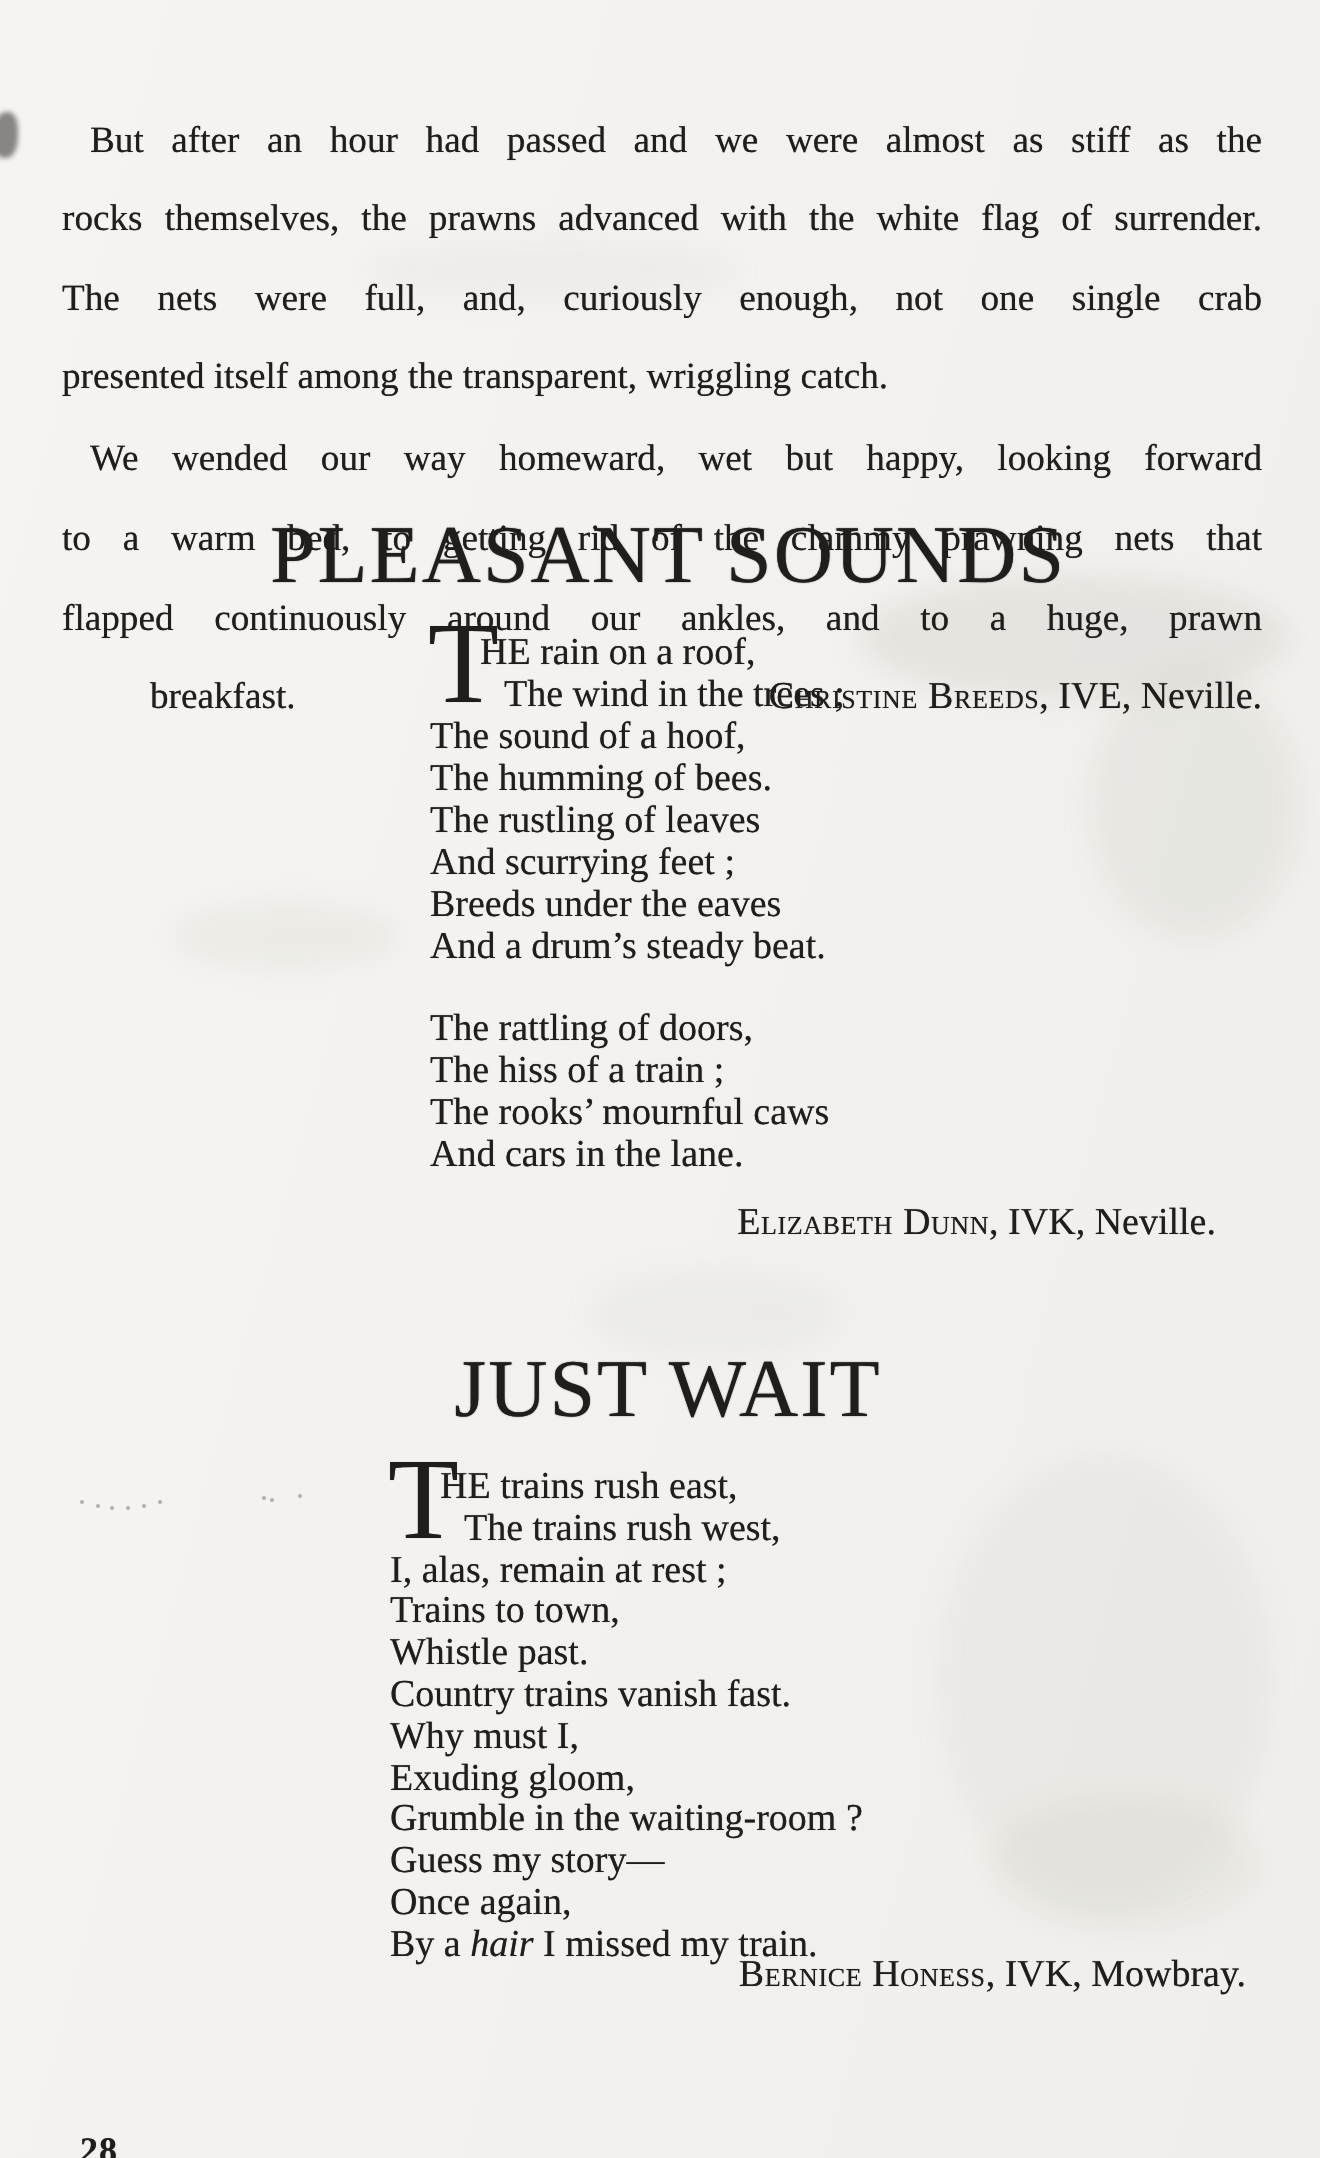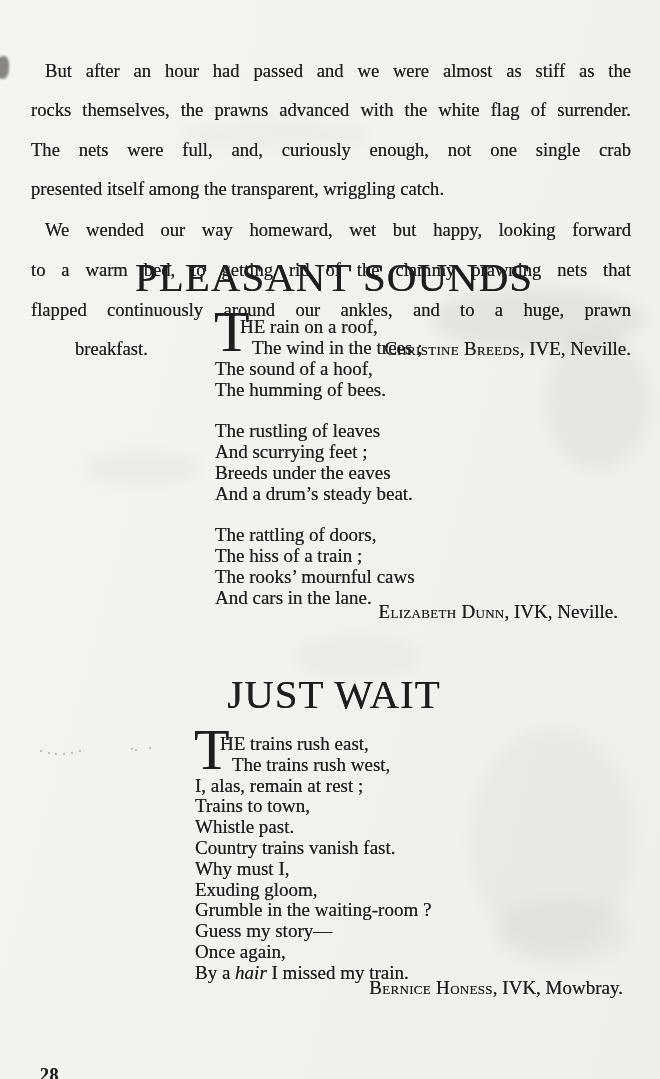--- a/index.html
+++ b/index.html
@@ -15,38 +15,38 @@
   .intro { position:absolute; top:41px; left:31px; width:600px; font-size:18.6px; line-height:21px; }
   .jline { text-align:justify; text-align-last:justify; height:21px; }
   .indent { text-indent:14px; }
   .plain { text-align:left; }
   .p2 { margin-top:20px; }
   .prose-last-row { display:flex; justify-content:space-between; align-items:baseline;margin-left:44px; }
 
   
   .attribution { font-size:19px; line-height:21px; white-space:nowrap; }
   .sc { font-variant:small-caps; letter-spacing:0.3px; }
-  .a1 { position:absolute; top:601px; right:42px; }
+  .a1 { position:absolute; top:601px; right:52px; }
   .a2 { position:absolute; top:977px; right:37px; }
 
   
   .poem-title {
     position:absolute; left:0; width:660px; margin:0; text-align:center;
     font-size:41px; line-height:1; font-weight:400; letter-spacing:1px; text-indent:8px;
     text-shadow:0 0 0.6px rgba(30,28,26,0.85);
   }
   .t1 { top:257px; }
   .t2 { top:674px; }
 
   
   .poem { position:absolute; font-size:19px; line-height:21px; }
   .poem1 { top:316px; left:215px; }
   .poem2 { top:734px; left:195px; line-height:20.8px; }
   .stanza { position:relative; }
-  .s2 { margin-top:20px; }
+  .s2 { }
   .s3 { margin-top:20px; }
   .dropcap { position:absolute; left:-1px; top:-14px; font-size:58px; line-height:60px; }
   .dc1 { padding-left:25px; }
   .dc2 { padding-left:37px;font-family:Liberation Serif, serif; }
   .pline i { font-style:italic; }
 
   
   .page-number { position:absolute; top:1065px; left:40px; font-size:18px; font-weight:700; letter-spacing:0.5px; }
 
   

